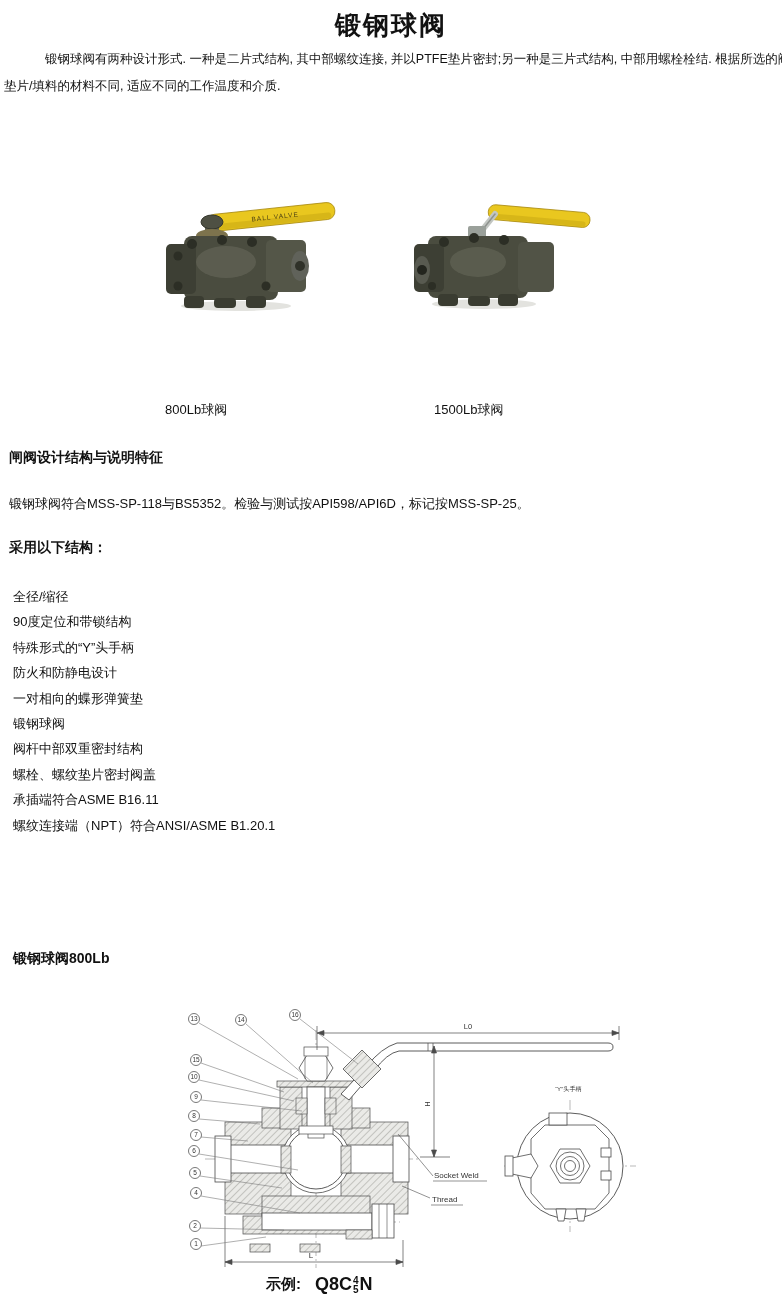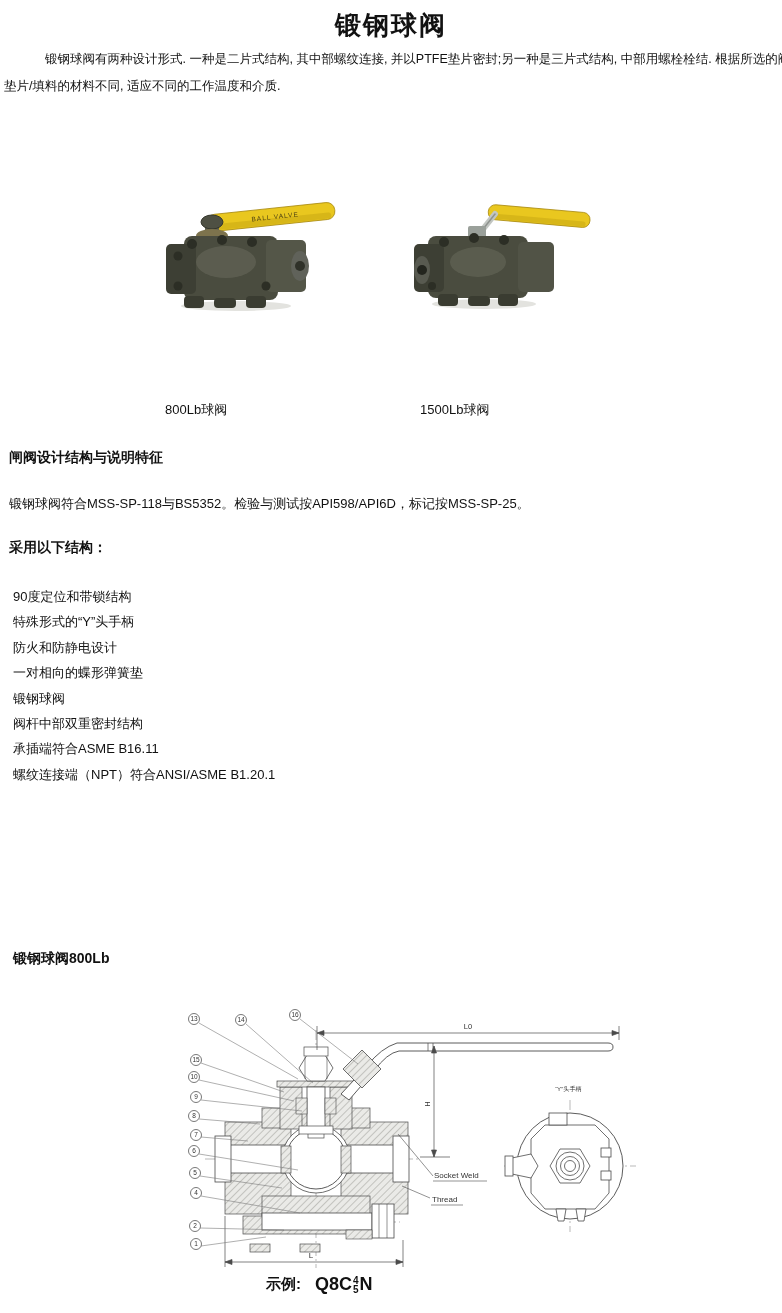--- a/index.html
+++ b/index.html
@@ -5,21 +5,21 @@
   html,body{margin:0;padding:0;background:#fff;}
   .page{position:relative;width:782px;height:1313px;background:#ffffff;overflow:hidden;
         font-family:"Liberation Sans","DejaVu Sans",sans-serif;color:#111;}
   .title{position:absolute;top:8px;left:0;width:782px;text-align:center;
          font-size:26px;font-weight:bold;letter-spacing:2px;}
   .intro-line{position:absolute;font-size:12.5px;white-space:nowrap;line-height:16px;}
   .intro-line.l1{top:51px;left:45px;}
   .intro-line.l2{top:78px;left:4px;}
   .caption{position:absolute;font-size:13px;white-space:nowrap;}
   .cap-left{top:401px;left:165px;}
-  .cap-right{top:401px;left:420px;}
+  .cap-right{top:401px;left:434px;}
   .h-bold{position:absolute;font-size:14px;font-weight:bold;white-space:nowrap;}
   .h-design{top:449px;left:9px;}
   .h-struct{top:539px;left:9px;}
   .h-model{top:950px;left:13px;}
   .standards{position:absolute;top:495px;left:9px;font-size:13px;white-space:nowrap;}
   .features{position:absolute;top:584px;left:13px;font-size:13px;}
   .features .feat{height:25.4px;line-height:25.4px;white-space:nowrap;}
   .photo{position:absolute;width:200px;height:135px;}
   .photo-left{left:148px;top:178px;}
   .photo-right{left:398px;top:178px;}
@@ -96,26 +96,28 @@
   </svg>
 
   <div class="caption cap-left">800Lb球阀</div>
   <div class="caption cap-right">1500Lb球阀</div>
 
   <div class="h-bold h-design">闸阀设计结构与说明特征</div>
   <div class="standards">锻钢球阀符合MSS-SP-118与BS5352。检验与测试按API598/API6D，标记按MSS-SP-25。</div>
   <div class="h-bold h-struct">采用以下结构：</div>
 
   <div class="features">
+    <div class="feat">全径/缩径</div>
     <div class="feat">90度定位和带锁结构</div>
     <div class="feat">特殊形式的“Y”头手柄</div>
     <div class="feat">防火和防静电设计</div>
     <div class="feat">一对相向的蝶形弹簧垫</div>
     <div class="feat">锻钢球阀</div>
     <div class="feat">阀杆中部双重密封结构</div>
+    <div class="feat">螺栓、螺纹垫片密封阀盖</div>
     <div class="feat">承插端符合ASME B16.11</div>
     <div class="feat">螺纹连接端（NPT）符合ANSI/ASME B1.20.1</div>
   </div>
 
   <div class="h-bold h-model">锻钢球阀800Lb</div>
 
   <svg class="diagram" viewBox="180 1005 470 268">
     <defs>
       <pattern id="hatch" width="5" height="5" patternTransform="rotate(45)" patternUnits="userSpaceOnUse">
         <rect width="5" height="5" fill="#eaeae7"></rect>

